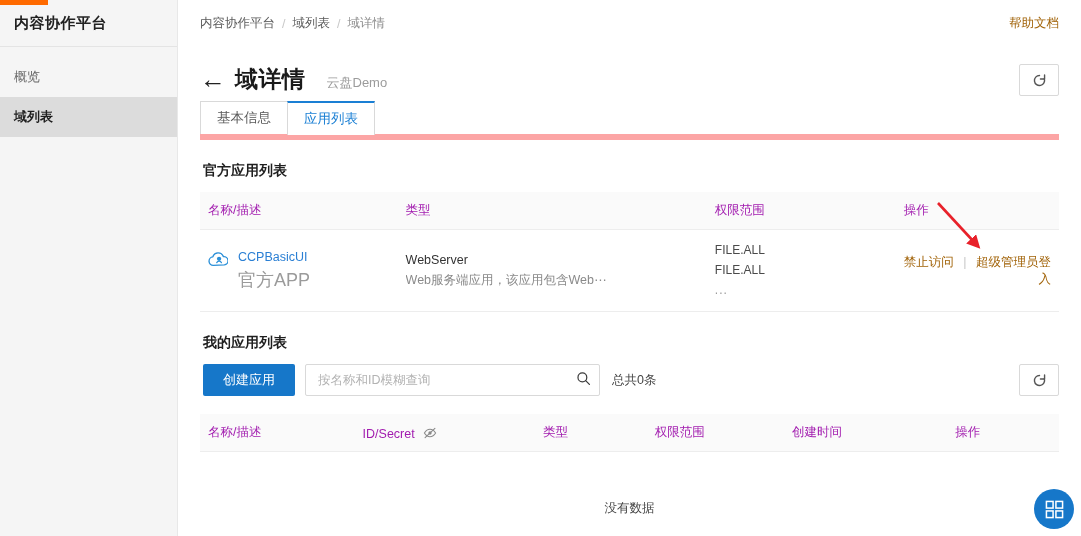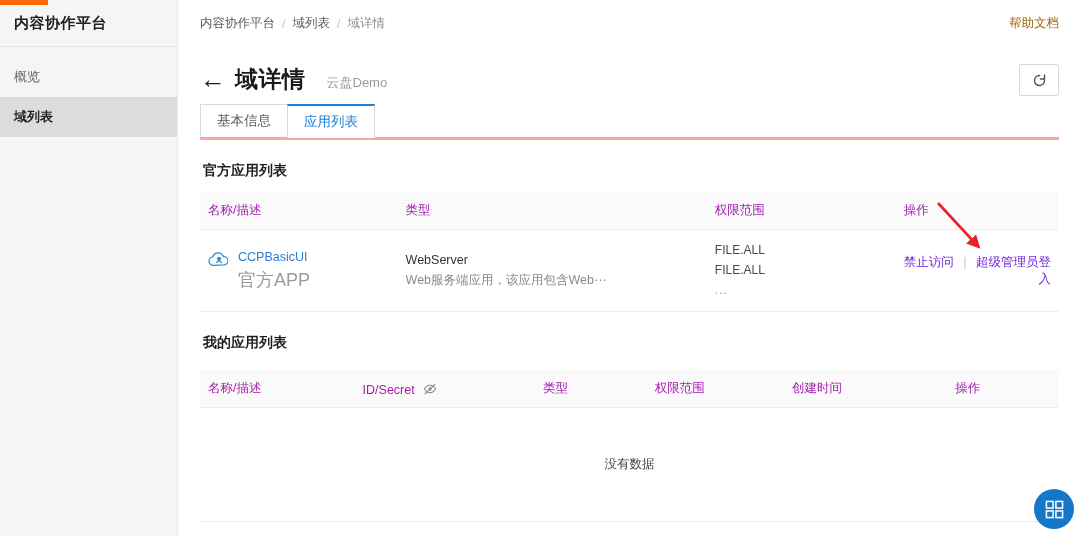--- a/index.html
+++ b/index.html
@@ -94,21 +94,21 @@
     border-radius: 2px;
     display: flex; align-items: center; justify-content: center;
     cursor: pointer;
   }
   .icon-btn svg { display: block; }
   .head-refresh { position: absolute; right: 0; top: 17px; }
 
   
   .tabs {
     display: flex;
-    border-bottom: 3px solid #fca5a5;
+    border-bottom: 6px solid #fca5a5;
     margin-top: 3px;
     height: 34px;
     align-items: flex-end;
   }
   .tab {
     height: 33px;
     padding: 0 16px;
     display: flex; align-items: center;
     font-size: 13.5px;
     color: #595959;
@@ -156,21 +156,21 @@
   .cloud-ico { flex: 0 0 auto; margin-top: 3px; }
   .name-main { color: #2a7fd4; font-size: 12.5px; line-height: 1.5; cursor: pointer; }
   .name-sub { color: #9b9b9b; font-size: 18px; line-height: 1.5; }
   .type-main { color: #333; font-size: 12.5px; line-height: 1.55; }
   .type-sub {
     color: #8a8a8a; font-size: 12.5px; line-height: 1.55;
     white-space: nowrap; overflow: hidden; text-overflow: ellipsis;
   }
   .scope-line { color: #4a4a4a; font-size: 12px; line-height: 1.65; }
   .scope-line.dots { color: #999; letter-spacing: 1px; }
-  .action-link { color: #6d28d9; font-size: 12.5px; cursor: pointer; }
+  .action-link { color: #a16207; font-size: 12.5px; cursor: pointer; }
   .action-sep { color: #c9c9c9; margin: 0 6px; }
 
   
   .toolbar { display: flex; align-items: center; margin: 10px 0 0 3px; position: relative; }
   .btn-primary {
     background: #1677c9; color: #fff;
     border: none; border-radius: 2px;
     height: 32px; padding: 0 20px;
     font-size: 13px; cursor: pointer;
     font-family: inherit;
@@ -317,20 +317,39 @@
             <span class="action-link">禁止访问</span>
             <span class="action-sep">|</span>
             <span class="action-link">超级管理员登入</span>
           </td>
         </tr>
       </tbody>
     </table>
 
     <div class="section-title">我的应用列表</div>
 
+    <div class="toolbar">
+      <button class="btn-primary">创建应用</button>
+      <div class="search-wrap">
+        <input type="text" placeholder="按名称和ID模糊查询" style="">
+        <span>
+          <svg width="15" height="15" viewBox="0 0 16 16">
+            <circle cx="6.8" cy="6.8" r="4.7" fill="none" stroke="#3b3b3b" stroke-width="1.3"></circle>
+            <path d="M10.3 10.3 L14.3 14.3" stroke="#3b3b3b" stroke-width="1.4" stroke-linecap="round"></path>
+          </svg>
+        </span>
+      </div>
+      <span class="total-text">总共0条</span>
+      <div class="icon-btn toolbar-refresh">
+        <svg width="15" height="15" viewBox="0 0 16 16">
+          <path d="M8 2.6a5.4 5.4 0 1 0 5.1 3.6" fill="none" stroke="#555" stroke-width="1.5" stroke-linecap="round"></path>
+          <path d="M13.4 2.0 L13.4 6.4 L9.0 6.4" fill="none" stroke="#555" stroke-width="1.5" stroke-linecap="round" stroke-linejoin="round"></path>
+        </svg>
+      </div>
+    </div>
 
     <table class="grid" style="margin-top:18px;">
       <colgroup>
         <col style="width:18%">
           <col style="width:21%">
           <col style="width:13%">
         <col style="width:16%">
           <col style="width:19%">
           <col style="width:13%">
       </colgroup>

